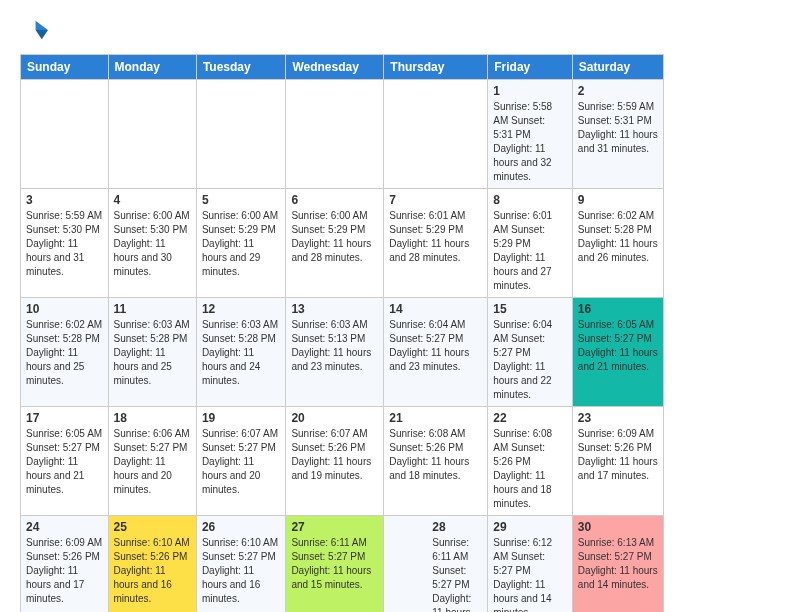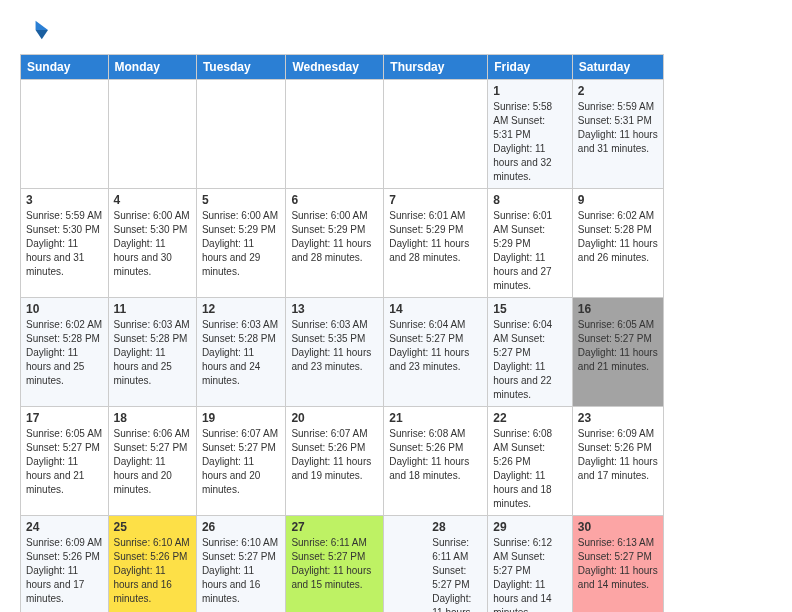--- a/index.html
+++ b/index.html
@@ -215,36 +215,36 @@
           </td>
           <td style="background: rgb(245, 248, 252);">
             <span class="day-num">12</span>
             <div class="day-info">Sunrise: 6:03 AM
 Sunset: 5:28 PM
 Daylight: 11 hours and 24 minutes.</div>
           </td>
           <td style="background: rgb(245, 248, 252);">
             <span class="day-num">13</span>
             <div class="day-info">Sunrise: 6:03 AM
-Sunset: 5:35 PM
+Sunset: 5:13 PM
 Daylight: 11 hours and 23 minutes.</div>
           </td>
           <td style="background: rgb(245, 248, 252);">
             <span class="day-num">14</span>
             <div class="day-info">Sunrise: 6:04 AM
 Sunset: 5:27 PM
 Daylight: 11 hours and 23 minutes.</div>
           </td>
           <td style="background: rgb(245, 248, 252);">
             <span class="day-num">15</span>
             <div class="day-info">Sunrise: 6:04 AM
 Sunset: 5:27 PM
 Daylight: 11 hours and 22 minutes.</div>
           </td>
-          <td style="background: #a3a3a3;">
+          <td style="background: #14b8a6;">
             <span class="day-num">16</span>
             <div class="day-info">Sunrise: 6:05 AM
 Sunset: 5:27 PM
 Daylight: 11 hours and 21 minutes.</div>
           </td>
         </tr>
         <tr>
           <td style="background: rgb(255, 255, 255);">
             <span class="day-num">17</span>
             <div class="day-info">Sunrise: 6:05 AM

